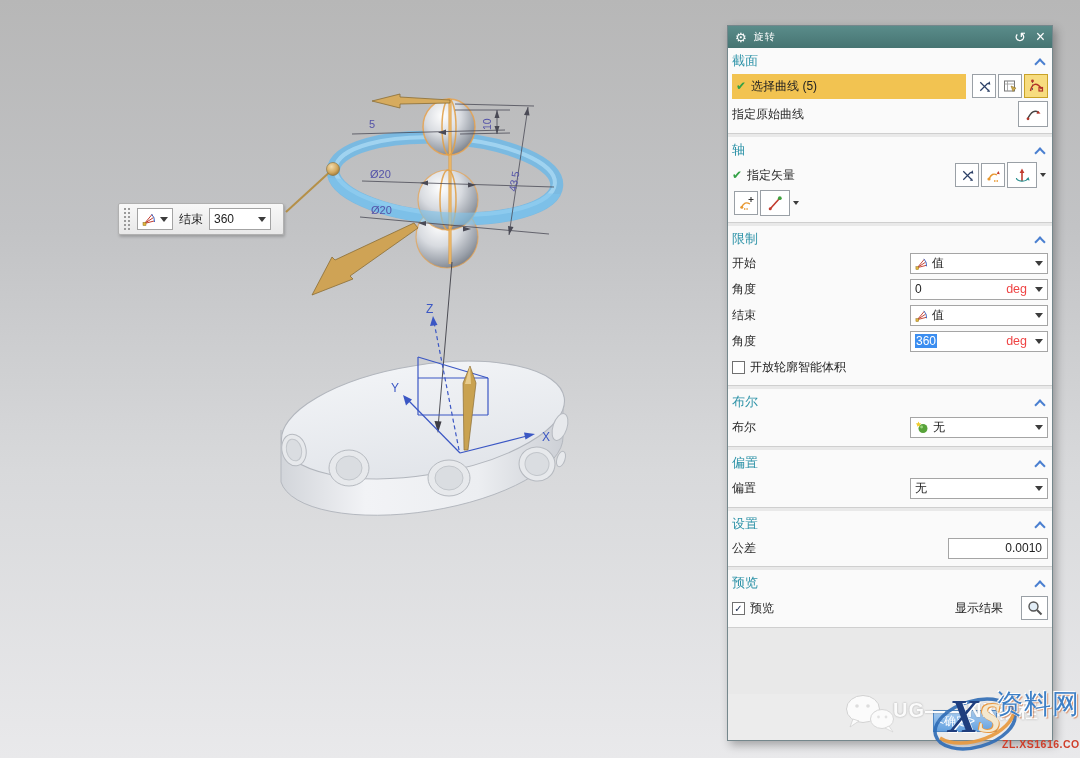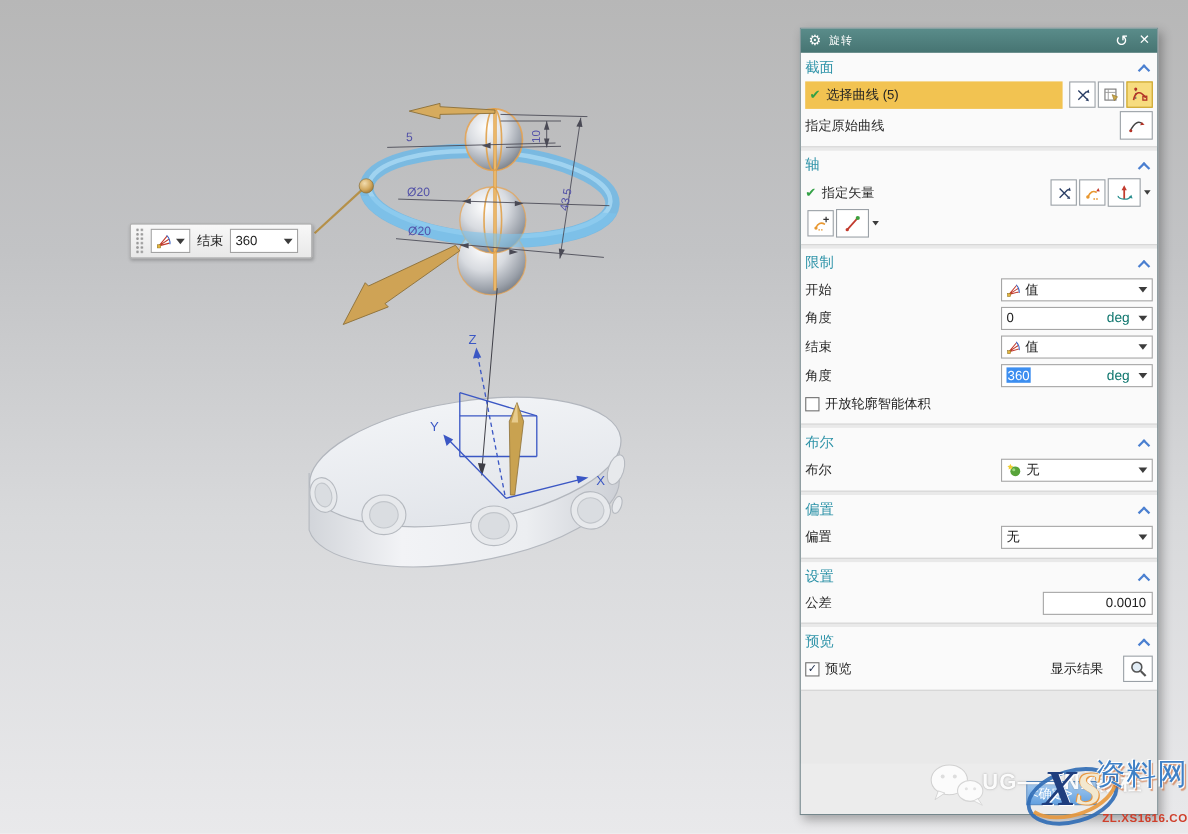--- a/index.html
+++ b/index.html
@@ -37,21 +37,21 @@
   .lbl{flex:1;color:#2b2b2b}
   .ylw{flex:1;background:#f2c351;height:25px;display:flex;align-items:center;padding:0 4px;margin-right:4px}
   .chk{color:#33a146;margin-right:5px;font-size:12px;font-weight:bold}
   .ibtn{width:24px;height:24px;border:1px solid #9aa0a6;background:#fff;display:flex;align-items:center;justify-content:center;margin-left:2px;flex:0 0 auto}
   .ibtn.hl{background:#f7dc7f;border-color:#c9a227}
   .ibtn.wide{width:30px;height:26px}
   .ddar{width:11px;display:flex;justify-content:center;align-items:center}
   .ddar .ar{border-left-width:3.5px;border-right-width:3.5px;border-top-width:4.5px}
   .cmb{width:138px;height:21px;border:1px solid #a5a5a5;background:#fff;display:flex;align-items:center;padding:0 4px;gap:4px;flex:0 0 auto}
   .cmb .ar{margin-left:auto}
-  .unit{margin-left:auto;padding-right:4px;color:#0f766e;font-size:12.5px}
+  .unit{margin-left:auto;padding-right:4px;color:#ef4444;font-size:12.5px}
   .unit+.ar{margin-left:0}
   .sel{background:#3c8ef0;color:#fff;padding:0 1px}
   .cbx{width:13px;height:13px;border:1px solid #707070;background:#fff;display:flex;align-items:center;justify-content:center;font-size:10px;color:#1b2a4a;margin-right:5px;flex:0 0 auto}
   .numbox{width:100px;height:21px;border:1px solid #a5a5a5;background:#fff;display:flex;align-items:center;justify-content:flex-end;padding:0 5px;flex:0 0 auto}
   .strip{margin-top:auto;background:#ececec;position:relative;height:46px;flex:0 0 auto}
   .okbtn{position:absolute;left:205px;top:16px;width:64px;height:22px;background:linear-gradient(#a9cdf0,#64a1e0);
          border:1px solid #4d86c4;color:#fff;display:flex;align-items:center;padding-left:3px;font-size:12px;white-space:nowrap;overflow:hidden}
 
   
   .wm-brand{position:absolute;left:893px;top:697px;z-index:50;font-size:20px;font-weight:bold;

